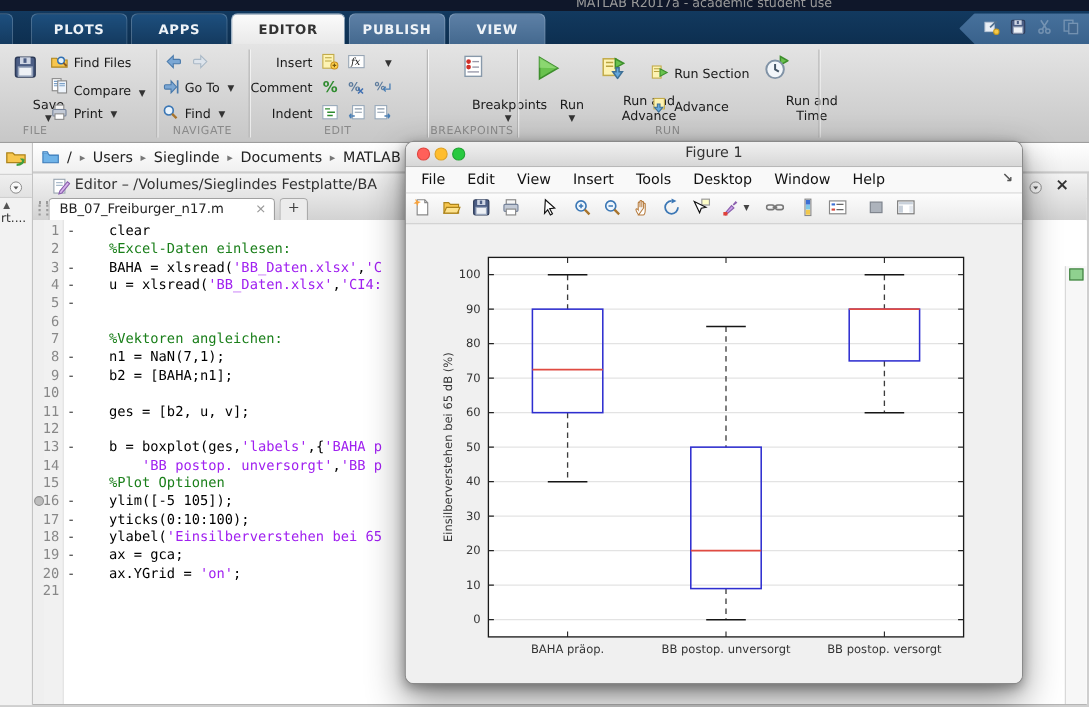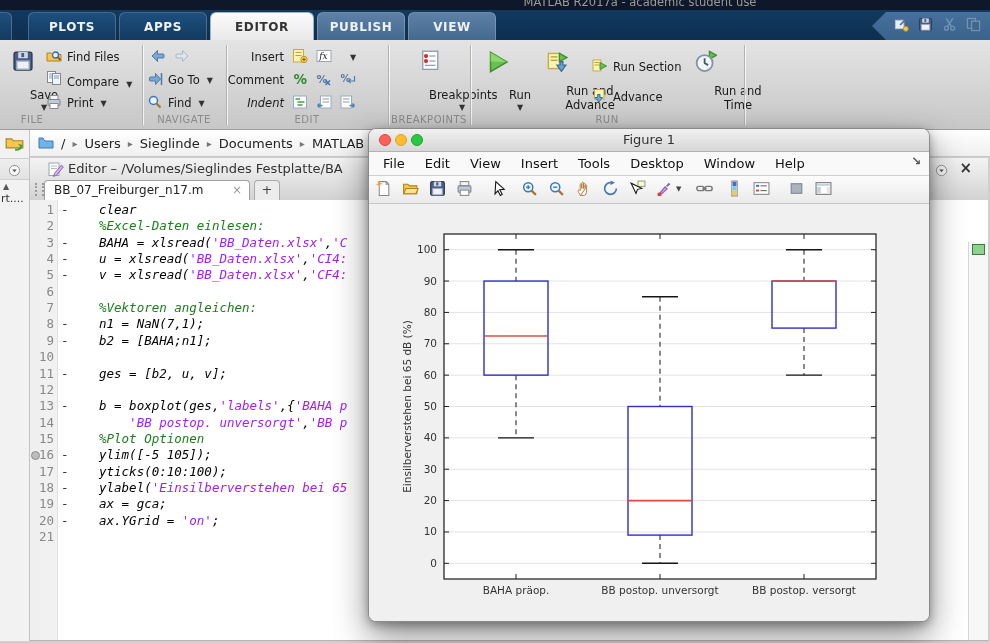--- a/index.html
+++ b/index.html
@@ -55,21 +55,21 @@
   .edtab{position:absolute;left:14px;top:0;width:206px;height:20px;background:#fff;border:1px solid #a0a0a0;border-bottom:none;border-radius:4px 4px 0 0;box-sizing:border-box;font-size:12px;color:#222;line-height:19px;padding-left:9px;}
   .edtab .tclose{position:absolute;right:7px;top:0;color:#999;font-size:12px;}
   .plustab{position:absolute;left:224px;top:0;width:26px;height:20px;background:#ececec;border:1px solid #aaa;border-bottom:none;border-radius:4px 4px 0 0;box-sizing:border-box;text-align:center;font-size:13px;color:#444;line-height:18px;}
   .codearea{position:absolute;top:42px;left:0;right:0;bottom:0;background:#fff;overflow:hidden;}
   .gut-bp{position:absolute;left:0;top:0;bottom:0;width:10px;background:#efefef;border-right:1px solid #ddd;}
   .gut-ln{position:absolute;left:10px;top:0;bottom:0;width:17px;background:#f1f1f1;border-right:1px solid #e2e2e2;}
   #code-lines{position:absolute;left:0;top:0;right:22px;bottom:0;font-family:"DejaVu Sans Mono","Liberation Mono",monospace;font-size:12.5px;}
   .cl{position:absolute;left:0;right:0;height:17px;}
   .cl .ln{position:absolute;left:0;width:24px;text-align:right;color:#888;}
   .cl .dx{position:absolute;left:31px;color:#333;}
-  .cl .cx{position:absolute;left:69px;white-space:pre;font-style:italic;}
+  .cl .cx{position:absolute;left:69px;white-space:pre;}
   .tk-c{color:#000;} .tk-m{color:#1a7f1a;} .tk-s{color:#A020F0;}
   .bpdot{position:absolute;left:1px;top:4px;width:7px;height:7px;border-radius:50%;background:#bdbdbd;border:1px solid #8e8e8e;}
   .scrollbar{position:absolute;right:0;top:42px;bottom:0;width:20px;background:#f7f7f7;border-left:1px solid #d5d5d5;box-sizing:border-box;}
   .greensq{position:absolute;top:2px;right:3px;width:13px;height:11px;background:#8fd18f;border:1px solid #3c7a3c;box-sizing:border-box;}
   
   .figwin{position:absolute;left:368px;top:128px;width:562px;height:494px;border-radius:8px;background:#f0f0f0;
           box-shadow:0 14px 34px rgba(0,0,0,.45),0 3px 10px rgba(0,0,0,.3);border:1px solid #8a8a8a;box-sizing:border-box;z-index:50;}
   .fig-titlebar{position:absolute;top:0;left:0;right:0;height:22px;background:linear-gradient(#f1f1f1,#d7d7d7);border-bottom:1px solid #b2b2b2;border-radius:7px 7px 0 0;}
   .tl{position:absolute;top:5px;width:12px;height:12px;border-radius:50%;box-sizing:border-box;}
   .tl.red{left:10px;background:#ff605a;border:1px solid #e0443e;}
@@ -216,21 +216,21 @@
           <text x="1.5" y="12.8" font-size="13.5" font-weight="bold" fill="#2e8b2e" font-family="DejaVu Sans,sans-serif">%</text>
         </svg></span>
     <span class="eico" style="left:316px;top:31px;"><svg width="16" height="16" viewBox="0 0 16 16">
           <text x="0.5" y="11.5" font-size="11" font-weight="bold" fill="#5b7a9c" font-family="DejaVu Sans,sans-serif">%</text>
           <path d="M9.5 9.5l4.5 4.5M14 9.5l-4.5 4.5" stroke="#3f6fb2" stroke-width="1.4"></path>
         </svg></span>
     <span class="eico" style="left:340px;top:31px;"><svg width="16" height="16" viewBox="0 0 16 16">
           <text x="0.5" y="10.5" font-size="10" font-weight="bold" fill="#5b7a9c" font-family="DejaVu Sans,sans-serif">%</text>
           <path d="M14.5 5v5H8.5m0 0l2.2-2.2M8.5 10l2.2 2.2" stroke="#4a7fb5" stroke-width="1.2" fill="none"></path>
         </svg></span>
-    <span class="elbl" style="top:56px;font-style:italic;">Indent</span>
+    <span class="elbl" style="top:56px;">Indent</span>
     <span class="eico" style="left:292px;top:54px;"><svg width="16" height="16" viewBox="0 0 16 16">
           <rect x="1.5" y="2" width="13" height="12" fill="#fff" stroke="#99aabb"></rect>
           <line x1="3.5" y1="5" x2="8" y2="5" stroke="#2e8b2e" stroke-width="1.3"></line>
           <line x1="5.5" y1="8" x2="12.5" y2="8" stroke="#2e8b2e" stroke-width="1.3"></line>
           <line x1="5.5" y1="11" x2="10.5" y2="11" stroke="#2e8b2e" stroke-width="1.3"></line>
         </svg></span>
     <span class="eico" style="left:316px;top:54px;"><svg width="16" height="16" viewBox="0 0 16 16">
           <rect x="4.5" y="2" width="10.5" height="12" fill="#fff" stroke="#99aabb"></rect>
           <line x1="6.5" y1="5" x2="13" y2="5" stroke="#8899aa"></line>
           <line x1="6.5" y1="8" x2="13" y2="8" stroke="#8899aa"></line>
@@ -390,21 +390,20 @@
             <span class="cx"><span class="tk-c">BAHA = xlsread(</span><span class="tk-s">'BB_Daten.xlsx'</span><span class="tk-c">,</span><span class="tk-s">'C</span></span>
           </div>
           <div class="cl" style="top: 51.05px;">
             <span class="ln">4</span>
             <span class="dx">-</span>
             <span class="cx"><span class="tk-c">u = xlsread(</span><span class="tk-s">'BB_Daten.xlsx'</span><span class="tk-c">,</span><span class="tk-s">'CI4:</span></span>
           </div>
           <div class="cl" style="top: 67.4px;">
             <span class="ln">5</span>
             <span class="dx">-</span>
-            <span class="cx"><span class="tk-c">v = xlsread(</span><span class="tk-s">'BB_Daten.xlsx'</span><span class="tk-c">,</span><span class="tk-s">'CF4:</span></span>
           </div>
           <div class="cl" style="top: 83.75px;">
             <span class="ln">6</span>
             <span class="dx"></span>
             <span class="cx"></span>
           </div>
           <div class="cl" style="top: 100.1px;">
             <span class="ln">7</span>
             <span class="dx"></span>
             <span class="cx"><span class="tk-m">%Vektoren angleichen:</span></span>

